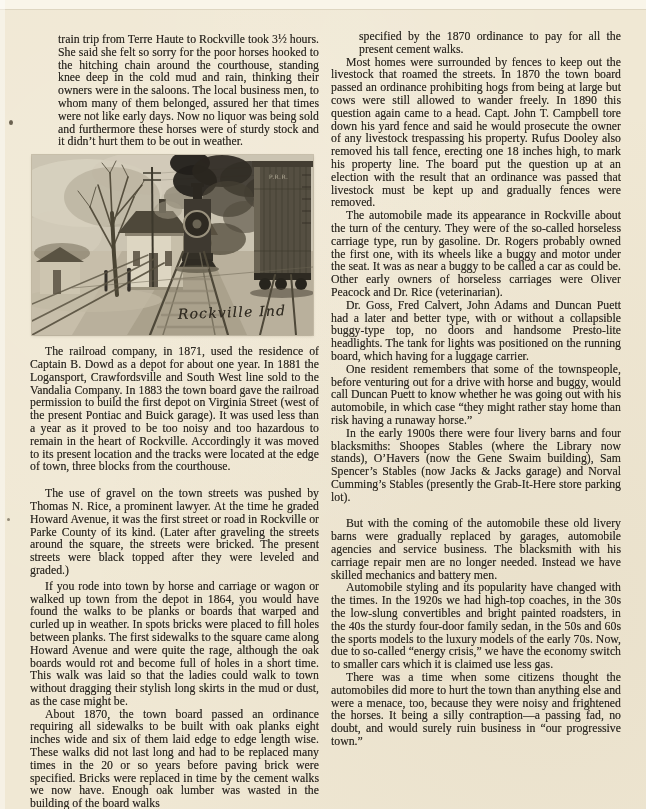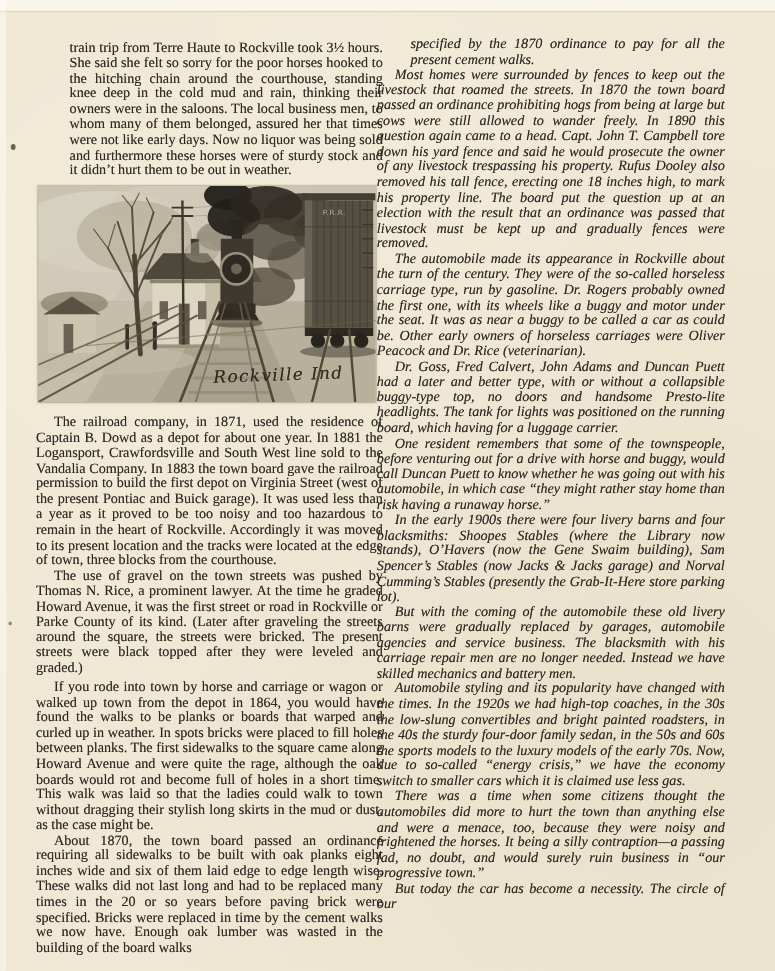--- a/index.html
+++ b/index.html
@@ -21,24 +21,24 @@
     background:rgba(255,255,255,.40);
   }
   .col{
     position:absolute;
     color:#2d2923;
     font-size:11.8px;line-height:12.8px;
     text-align:justify;
     text-shadow:0 0 .4px rgba(45,41,35,.55);
   }
   .col-left{left:30px;top:33px;width:289px;}
-  .col-right{left:314px;top:30px;width:290px;font-style:italic;}
+  .col-right{left:331px;top:30px;width:290px;}
   p{margin:0;text-indent:15px;}
   p.flush{text-indent:0;margin-left:28px;}
-  p.gap6{margin-top:0;}
+  p.gap6{margin-top:14px;}
   p.gap3{margin-top:3px;}
   figure{
     margin:7px 0 10px 2px;padding:0;
     width:281px;height:180px;
     box-shadow:0 0 0 1px rgba(90,80,55,.25), 0 1px 3px rgba(60,50,30,.18);
     background:#cbc4b2;
   }
   figure svg{display:block;}
   .speck{position:absolute;background:#6a6150;border-radius:50%;}
   .speck1{left:9px;top:120px;width:4px;height:5px;}
@@ -217,14 +217,13 @@
 <div class="col col-right">
   <p class="flush">specified by the 1870 ordinance to pay for all the present cement walks.</p>
   <p>Most homes were surrounded by fences to keep out the livestock that roamed the streets. In 1870 the town board passed an ordinance prohibiting hogs from being at large but cows were still allowed to wander freely. In 1890 this question again came to a head. Capt. John T. Campbell tore down his yard fence and said he would prosecute the owner of any livestock trespassing his property. Rufus Dooley also removed his tall fence, erecting one 18 inches high, to mark his property line. The board put the question up at an election with the result that an ordinance was passed that livestock must be kept up and gradually fences were removed.</p>
   <p>The automobile made its appearance in Rockville about the turn of the century. They were of the so-called horseless carriage type, run by gasoline. Dr. Rogers probably owned the first one, with its wheels like a buggy and motor under the seat. It was as near a buggy to be called a car as could be. Other early owners of horseless carriages were Oliver Peacock and Dr. Rice (veterinarian).</p>
   <p>Dr. Goss, Fred Calvert, John Adams and Duncan Puett had a later and better type, with or without a collapsible buggy-type top, no doors and handsome Presto-lite headlights. The tank for lights was positioned on the running board, which having for a luggage carrier.</p>
   <p>One resident remembers that some of the townspeople, before venturing out for a drive with horse and buggy, would call Duncan Puett to know whether he was going out with his automobile, in which case “they might rather stay home than risk having a runaway horse.”</p>
   <p>In the early 1900s there were four livery barns and four blacksmiths: Shoopes Stables (where the Library now stands), O’Havers (now the Gene Swaim building), Sam Spencer’s Stables (now Jacks &amp; Jacks garage) and Norval Cumming’s Stables (presently the Grab-It-Here store parking lot).</p>
   <p class="gap6">But with the coming of the automobile these old livery barns were gradually replaced by garages, automobile agencies and service business. The blacksmith with his carriage repair men are no longer needed. Instead we have skilled mechanics and battery men.</p>
   <p>Automobile styling and its popularity have changed with the times. In the 1920s we had high-top coaches, in the 30s the low-slung convertibles and bright painted roadsters, in the 40s the sturdy four-door family sedan, in the 50s and 60s the sports models to the luxury models of the early 70s. Now, due to so-called “energy crisis,” we have the economy switch to smaller cars which it is claimed use less gas.</p>
   <p>There was a time when some citizens thought the automobiles did more to hurt the town than anything else and were a menace, too, because they were noisy and frightened the horses. It being a silly contraption—a passing fad, no doubt, and would surely ruin business in “our progressive town.”</p>
-  <p>But today the car has become a necessity. The circle of our</p>
 </div>
 
 </body></html>

